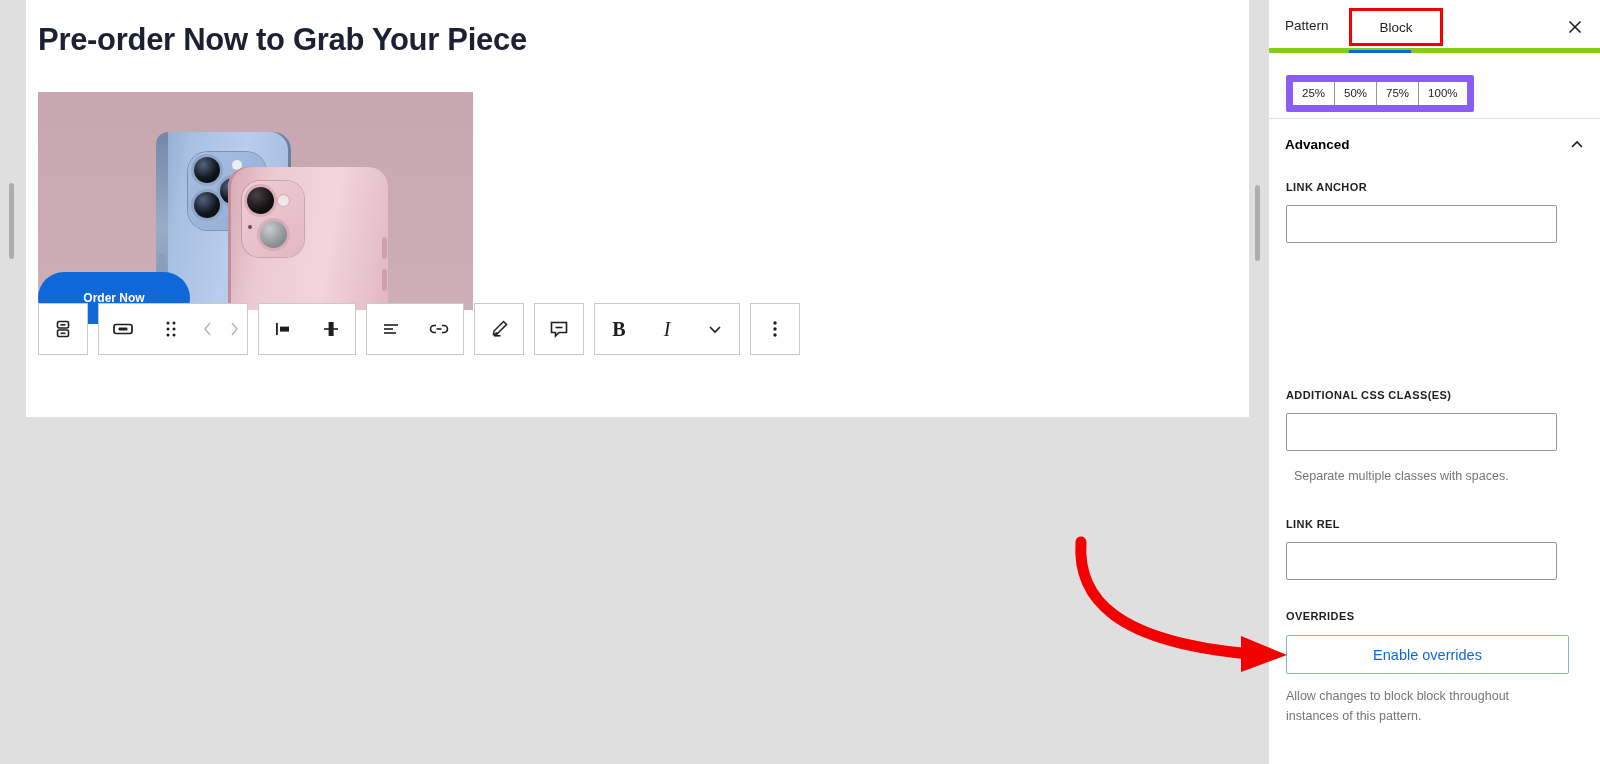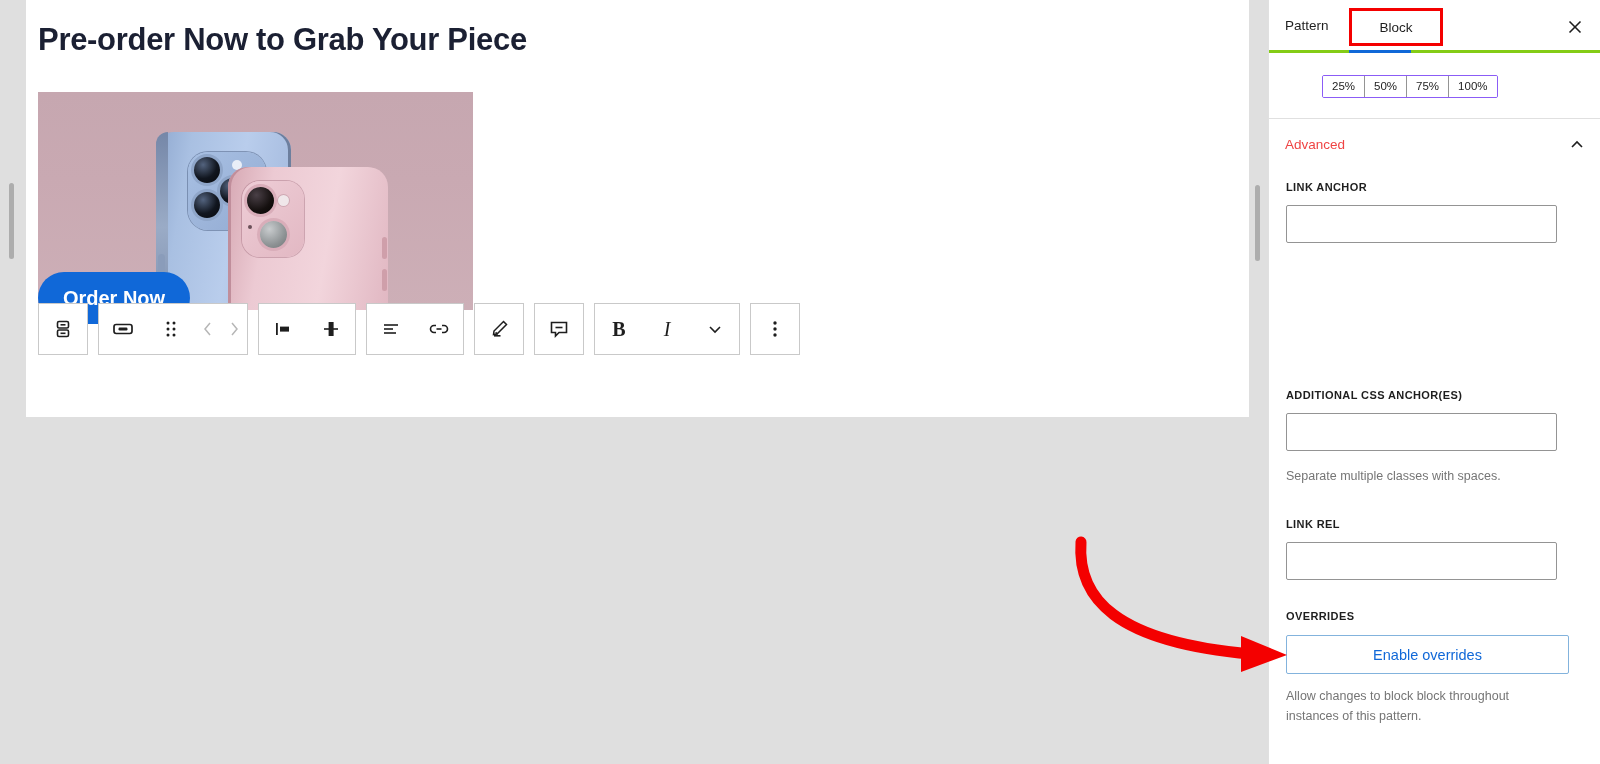--- a/index.html
+++ b/index.html
@@ -122,21 +122,21 @@
   }
   .phone-pink .btn1 { top: 70px; height: 22px; }
   .phone-pink .btn2 { top: 102px; height: 22px; }
 
   #order-now-button {
     position: absolute;
     left: 12px; top: 272px;
     width: 152px; height: 52px;
     background: #1068d8;
     border: none; border-radius: 26px;
-    color: #ffffff; font-size: 20px; font-weight: bold;
+    color: #ffffff; font-size: 12px; font-weight: bold;
     font-family: "Liberation Sans", sans-serif;
     cursor: pointer;
   }
 
   
   #block-toolbar {
     position: absolute;
     left: 38px; top: 303px;
     height: 52px;
     display: flex;
@@ -177,21 +177,21 @@
     right: 0; top: 0;
     width: 332px; height: 764px;
     background: #ffffff;
     border-left: 1px solid #e0e0e0;
   }
   #sidebar-tabs {
     position: relative;
     height: 53px;
     display: flex;
     align-items: center;
-    border-bottom: 3px solid #84cc16;
+    border-bottom: 5px solid #84cc16;
   }
   .sb-tab {
     font-size: 13.5px;
     color: #1e1e1e;
     background: none; border: none; cursor: pointer;
     font-family: "Liberation Sans", sans-serif;
     padding: 0;
   }
   #tab-pattern { position: absolute; left: 16px; top: 18px; }
   #tab-block-wrap {
@@ -215,25 +215,24 @@
     position: absolute; right: 10px; top: 12px;
     width: 30px; height: 30px;
     background: none; border: none; cursor: pointer;
     display: flex; align-items: center; justify-content: center;
   }
 
   
   #width-control {
     position: absolute; left: 17px; top: 75px;
     display: flex;
-    border: 1px solid #8b5cf6;
+    border: 7px solid #8b5cf6;
     border-radius: 2px;
     overflow: hidden;
-    height: 23px;
-    margin-left: 36px;
+    height: 37px;
   }
   .width-btn {
     padding: 0 9px;
     font-size: 11.5px;
     color: #1e1e1e;
     background: #fff;
     border: none;
     border-right: 1px solid #949494;
     cursor: pointer;
     font-family: "Liberation Sans", sans-serif;
@@ -248,21 +247,21 @@
   }
   #advanced-header {
     position: relative;
     height: 50px;
     display: flex; align-items: center;
     padding: 0 16px;
     background: none; border: none; width: 100%;
     cursor: pointer;
   }
   #advanced-title {
-    font-size: 13.5px; font-weight: normal; color: #ef4444;
+    font-size: 13.5px; font-weight: bold; color: #000000;
   }
   #advanced-chevron { position: absolute; right: 14px; top: 17px; }
 
   .field-label {
     position: absolute;
     font-size: 11px;
     font-weight: bold;
     letter-spacing: .4px;
     color: #1e1e1e;
   }
@@ -286,21 +285,21 @@
     line-height: 19.5px;
     color: #757575;
   }
   #anchor-label { left: 17px; top: 181px; }
   #anchor-input { top: 205px; }
   #anchor-help { top: 259px; }
   #anchor-link { color: #1068d8; text-decoration: underline; cursor: pointer; }
 
   #css-label { left: 17px; top: 389px; }
   #css-input { top: 413px; }
-  #css-help { top: 467px; }
+  #css-help { top: 467px; margin-left: 8px; }
 
   #linkrel-label { left: 17px; top: 518px; }
   #linkrel-input { top: 542px; }
 
   #overrides-label { left: 17px; top: 610px; }
   #ghost-save {
     position: absolute; left: 160px; top: 648px;
     font-size: 15px; color: #dcdcdc; font-weight: normal;
   }
   #enable-overrides-button {
@@ -516,21 +515,21 @@
         <svg width="18" height="18" viewBox="0 0 18 18" fill="none" stroke="#1e1e1e" stroke-width="1.6">
           <polyline points="4,11 9,6 14,11"></polyline>
         </svg>
       </span>
     </button>
   </div>
 
   <label class="field-label" id="anchor-label">LINK ANCHOR</label>
   <input class="field-input" id="anchor-input" type="text" value="" style="">
 
-  <label class="field-label" id="css-label">ADDITIONAL CSS ANCHOR(ES)</label>
+  <label class="field-label" id="css-label">ADDITIONAL CSS CLASS(ES)</label>
   <input class="field-input" id="css-input" type="text" value="" style="">
   <div class="field-help" id="css-help">Separate multiple classes with spaces.</div>
 
   <label class="field-label" id="linkrel-label">LINK REL</label>
   <input class="field-input" id="linkrel-input" type="text" value="" style="">
 
   <label class="field-label" id="overrides-label">OVERRIDES</label>
   <div id="ghost-save">Save</div>
   <button id="enable-overrides-button">Enable overrides</button>
   <div class="field-help" id="overrides-help">Allow changes to block block throughout instances of this pattern.</div>

